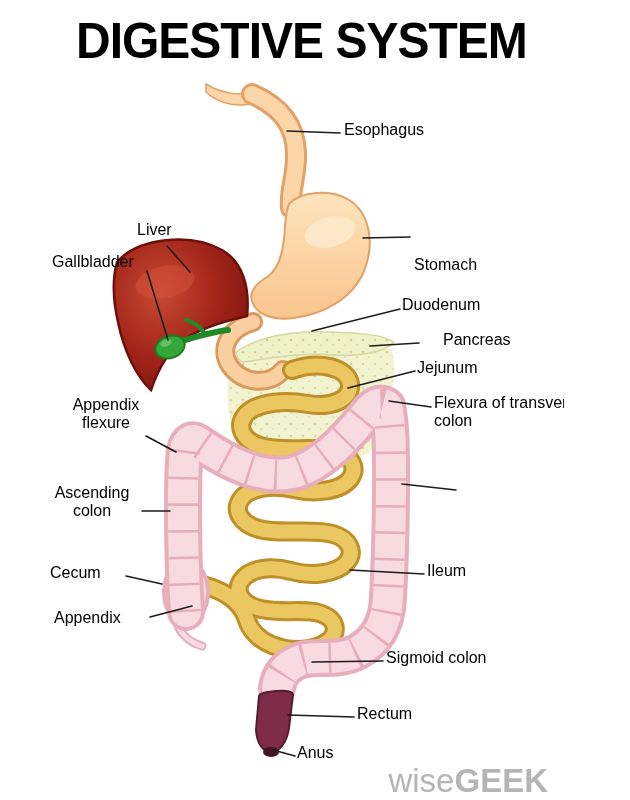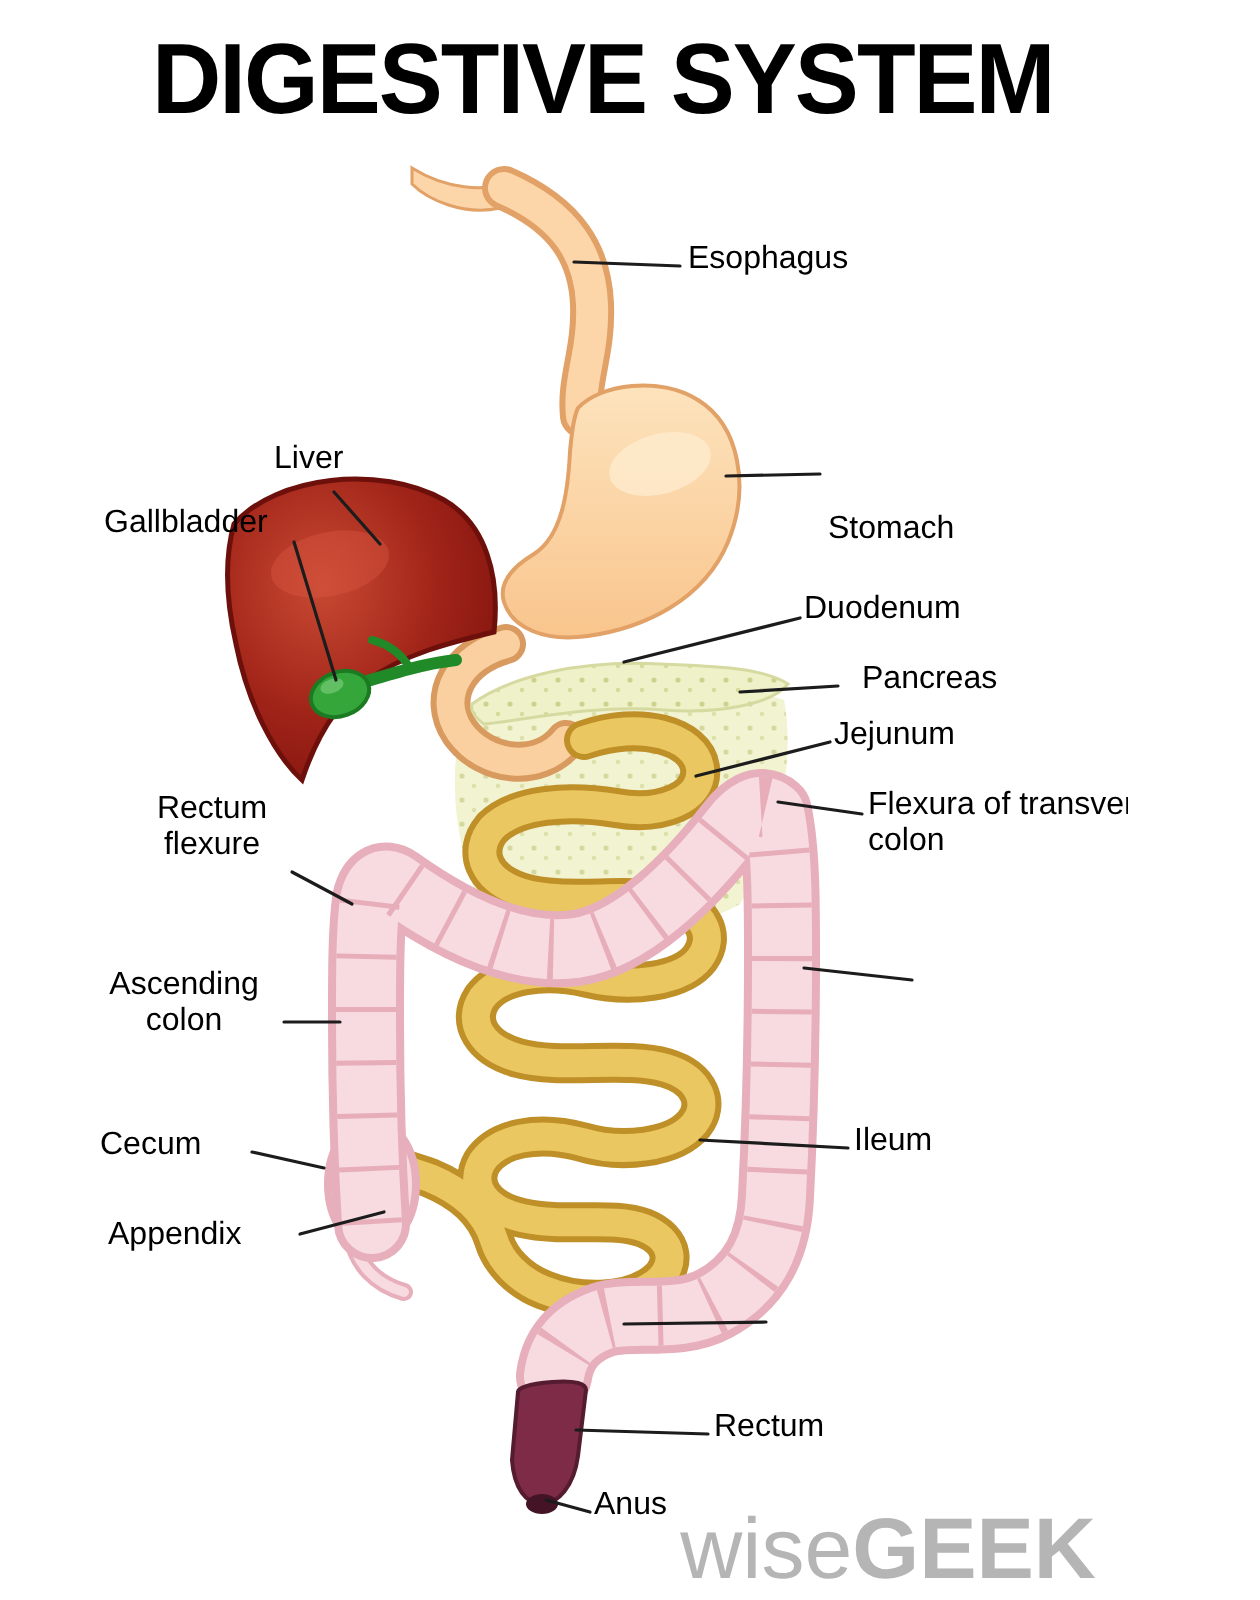--- a/index.html
+++ b/index.html
@@ -23,21 +23,21 @@
   #title{
     position:absolute;left:76px;top:12px;
     font-size:48px;font-weight:900;letter-spacing:-1px;
     color:#000;
     font-family:"Liberation Sans",sans-serif;
     transform:scaleY(1.04);transform-origin:top left;
     white-space:nowrap;
   }
   #watermark{
     position:absolute;right:16px;bottom:0px;
-    font-size:43px;color:#b5b5b5;
+    font-size:33px;color:#b5b5b5;
     font-family:"Liberation Sans",sans-serif;
     letter-spacing:0px;
   }
   #watermark .geek{font-weight:bold;}
 </style>
 </head>
 <body>
 
 <div id="stage">
 
@@ -134,26 +134,27 @@
     </g>
   </svg>
 
   <div id="title">DIGESTIVE SYSTEM</div>
 
   <div class="label" style="left:344px;top:121px;">Esophagus</div>
   <div class="label" style="left:414px;top:224px;margin-top:32px;">Stomach</div>
   <div class="label" style="left:137px;top:221px;">Liver</div>
   <div class="label" style="left:52px;top:253px;">Gallbladder</div>
   <div class="label" style="left:402px;top:296px;">Duodenum</div>
-  <div class="label" style="left:431px;top:331px;">Pancreas</div>
+  <div class="label" style="left:443px;top:331px;">Pancreas</div>
   <div class="label" style="left:417px;top:359px;">Jejunum</div>
-  <div class="label wrap center" style="left:62px;top:396px;width:88px;">Rectum flexure</div>
+  <div class="label wrap center" style="left:62px;top:396px;width:88px;">Appendix flexure</div>
   <div class="label wrap" style="left:434px;top:394px;width:160px;">Flexura of transverse colon</div>
   <div class="label wrap center" style="left:44px;top:484px;width:96px;">Ascending colon</div>
   <div class="label" style="left:50px;top:564px;">Cecum</div>
   <div class="label" style="left:427px;top:562px;">Ileum</div>
   <div class="label" style="left:54px;top:609px;">Appendix</div>
+  <div class="label" style="left:386px;top:649px;">Sigmoid colon</div>
   <div class="label" style="left:357px;top:705px;">Rectum</div>
   <div class="label" style="left:297px;top:744px;">Anus</div>
 
   <div id="watermark"><span class="wise">wise</span><span class="geek">GEEK</span></div>
 
 </div>
 
 </body></html>

